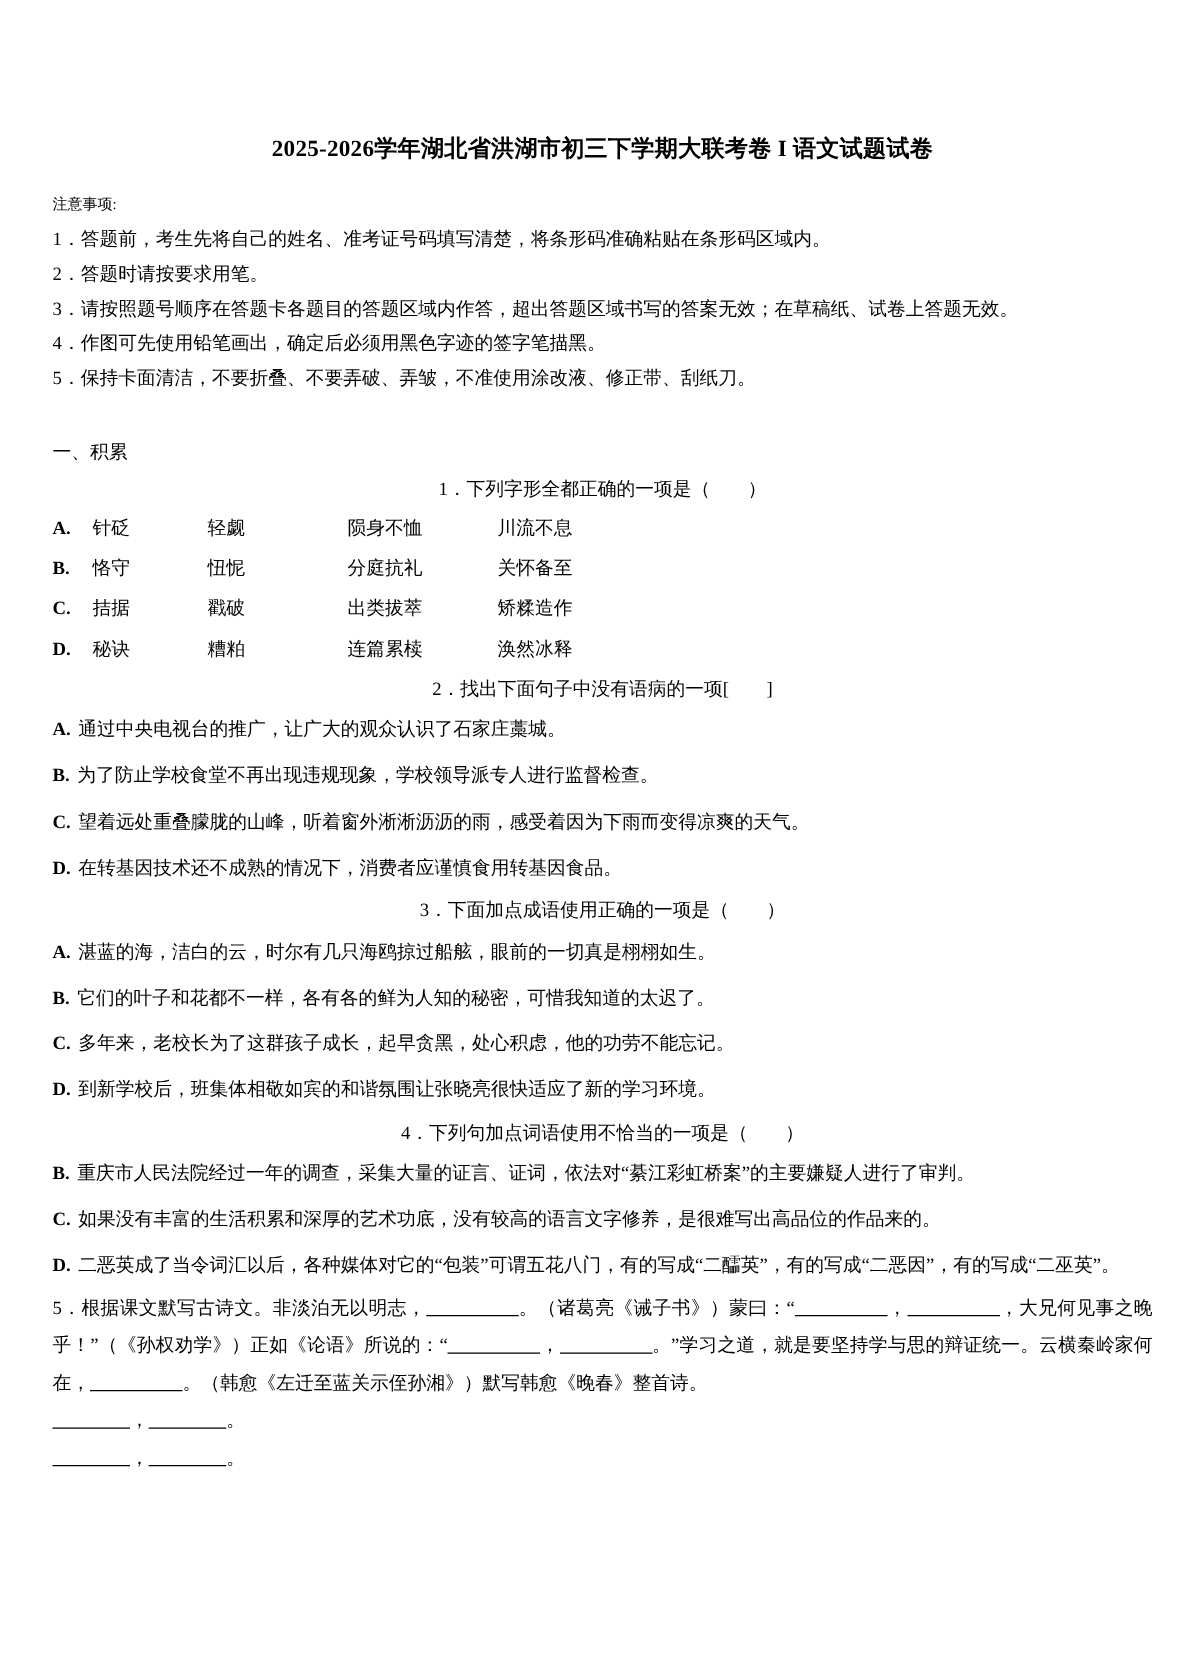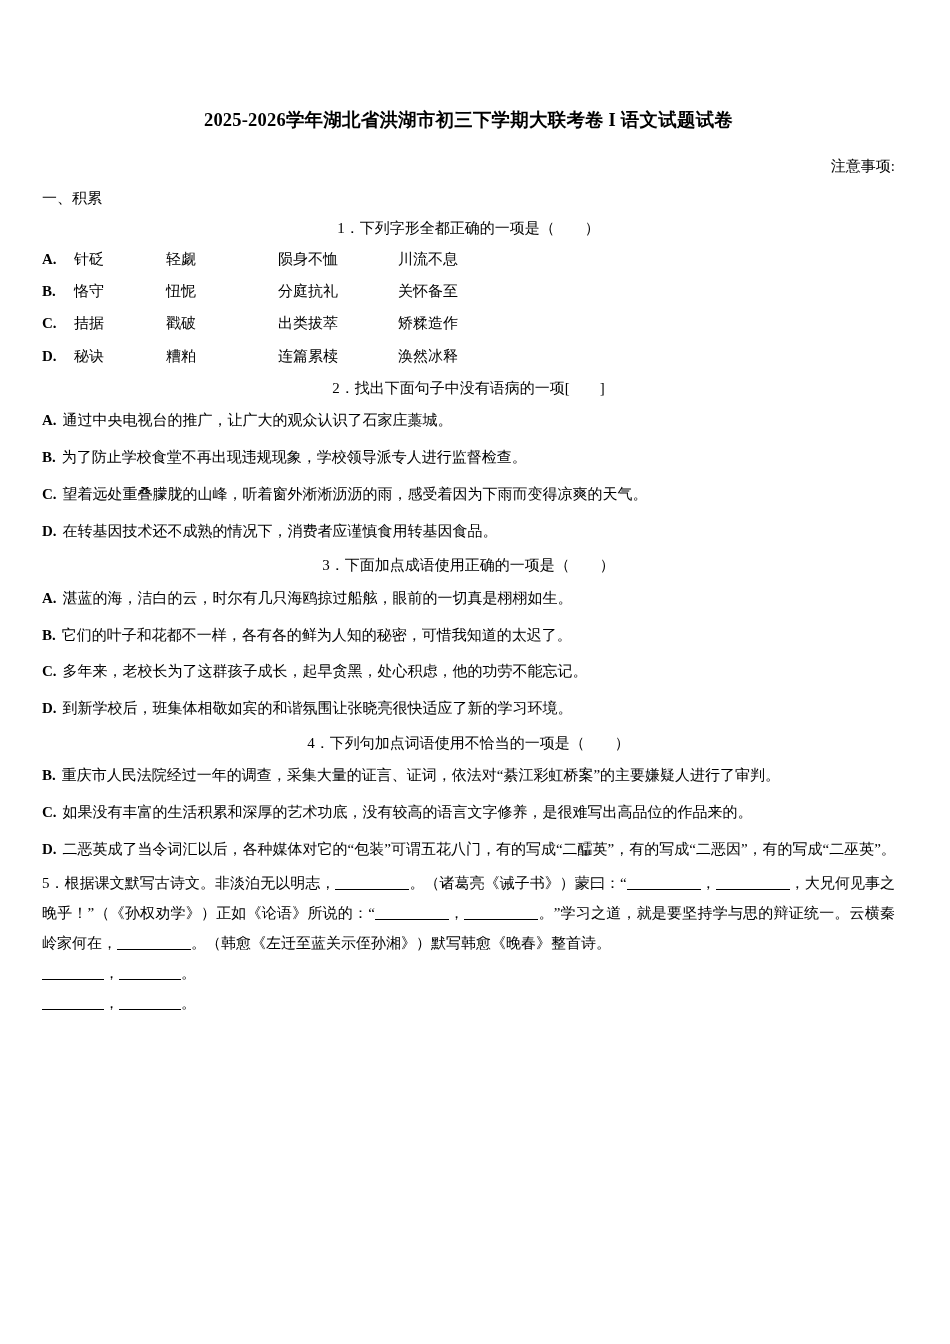--- a/index.html
+++ b/index.html
@@ -11,35 +11,34 @@
     font-family: "Liberation Serif", "DejaVu Serif", serif;
     color: #000000;
   }
   .page {
     position: relative;
     width: 950px;
     min-height: 1344px;
     margin: 0 auto;
     background: #ffffff;
     box-sizing: border-box;
-    padding: 108px 55px 40px 42px;
+    padding: 108px 28px 40px 42px;
   }
   .doc-title {
     font-size: 18.5px;
     font-weight: bold;
     text-align: center;
     letter-spacing: 0.2px;
     margin: 0 0 20px 0;
     line-height: 1.4;
   }
   .section-label {
-    font-size: 15px;
+    font-size: 12px;
     margin: 0 0 6px 0;
     line-height: 1.6;
-    text-align: right;
   }
   .notice-list {
     margin: 0 0 30px 0;
   }
   .notice-item {
     font-size: 15px;
     line-height: 1.85;
     white-space: nowrap;
   }
   .group-heading {
@@ -104,20 +103,27 @@
 </style>
 </head>
 <body>
 
 <div class="page">
 
   <h1 class="doc-title">2025-2026学年湖北省洪湖市初三下学期大联考卷 I 语文试题试卷</h1>
 
   <div class="section-label">注意事项:</div>
 
+  <div class="notice-list">
+    <div class="notice-item">1．答题前，考生先将自己的姓名、准考证号码填写清楚，将条形码准确粘贴在条形码区域内。</div>
+    <div class="notice-item">2．答题时请按要求用笔。</div>
+    <div class="notice-item">3．请按照题号顺序在答题卡各题目的答题区域内作答，超出答题区域书写的答案无效；在草稿纸、试卷上答题无效。</div>
+    <div class="notice-item">4．作图可先使用铅笔画出，确定后必须用黑色字迹的签字笔描黑。</div>
+    <div class="notice-item">5．保持卡面清洁，不要折叠、不要弄破、弄皱，不准使用涂改液、修正带、刮纸刀。</div>
+  </div>
 
   <div class="group-heading">一、积累</div>
 
   <div class="question">
     <span>1．</span><span>下列字形全都正确的一项是（　　）</span>
   </div>
   <div class="option tight opt-cols">
     <span class="lbl">A.</span>
     <span class="c c1">针砭</span>
     <span class="c c2">轻觑</span>

